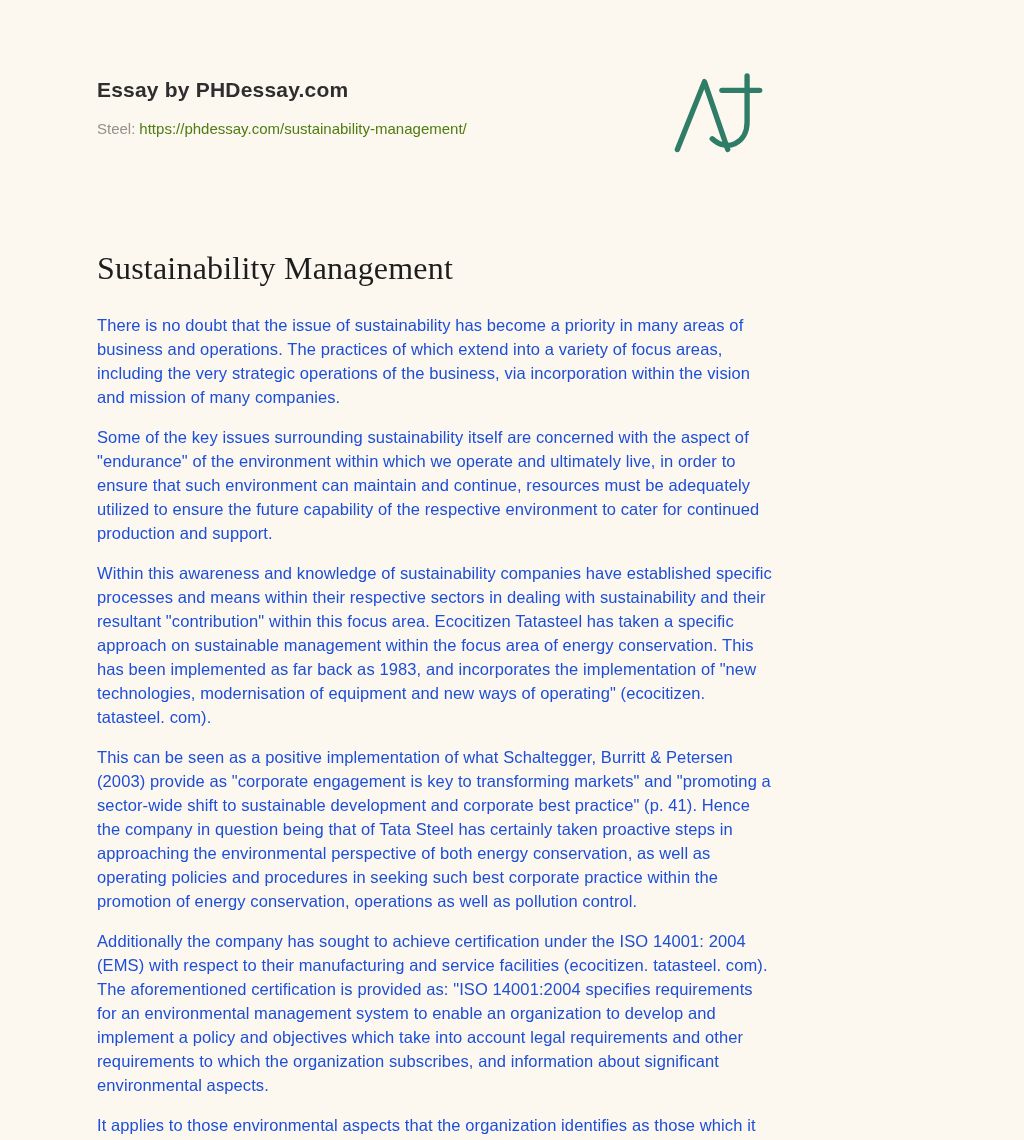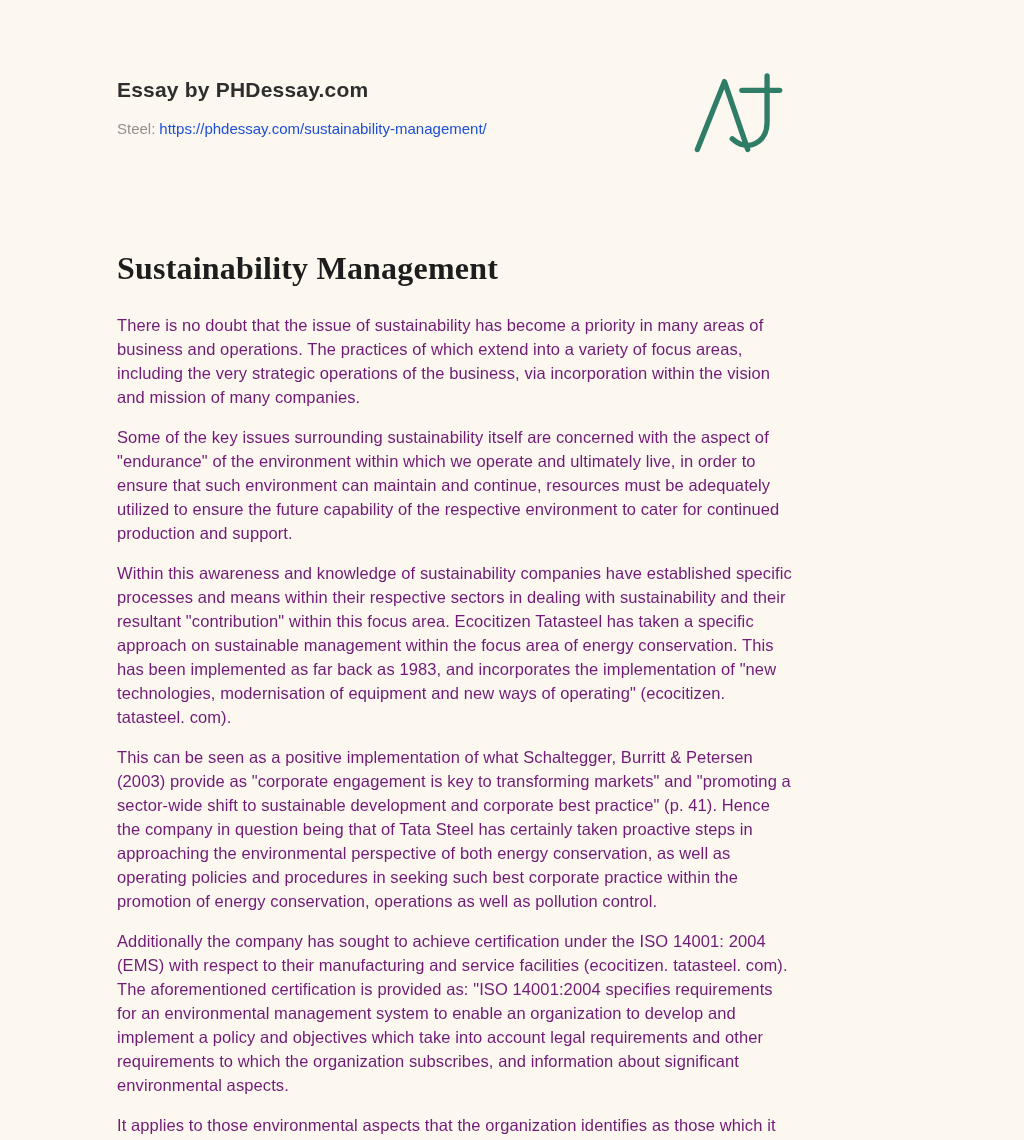--- a/index.html
+++ b/index.html
@@ -13,72 +13,71 @@
     background: #fcf8f0;
     font-family: "Liberation Sans", sans-serif;
     -webkit-font-smoothing: antialiased;
   }
   .page {
     box-sizing: border-box;
     width: 872px;
     height: 1140px;
     padding: 72px 97px 0 97px;
     position: relative;
-    margin-left: 20px;
   }
   .page-header {
     display: flex;
     justify-content: space-between;
     align-items: flex-start;
   }
   .byline {
     margin: 6px 0 0 0;
     font-size: 21px;
     font-weight: 700;
     letter-spacing: 0.2px;
     color: #2e2e2e;
     font-family: "Liberation Sans", sans-serif;
   }
   .source-line {
     margin-top: 18px;
     font-size: 15px;
     color: #94908a;
   }
   .source-line a {
-    color: #1d4ed8;
+    color: #4d7c0f;
     text-decoration: none;
     margin-left: 4px;
   }
   .logo {
     width: 112px;
     height: 92px;
     margin-top: -2px;
     flex-shrink: 0;
   }
   .logo svg {
     width: 100%;
     height: 100%;
     display: block;
   }
   .article-title {
     margin: 88px 0 0 0;
     font-family: "Liberation Serif", serif;
     font-size: 32px;
-    font-weight: 700;
+    font-weight: 400;
     color: #1d1d1d;
     letter-spacing: 0.2px;
   }
   .article-body {
     margin-top: 26px;
   }
   .article-body p {
     margin: 0 0 16px 0;
     font-size: 16.5px;
     line-height: 24px;
-    color: #701a75;
+    color: #1d4ed8;
     letter-spacing: 0.1px;
   }
 </style>
 </head>
 <body>
 
 <div class="page">
 
   <header class="page-header">
     <div class="header-left">

